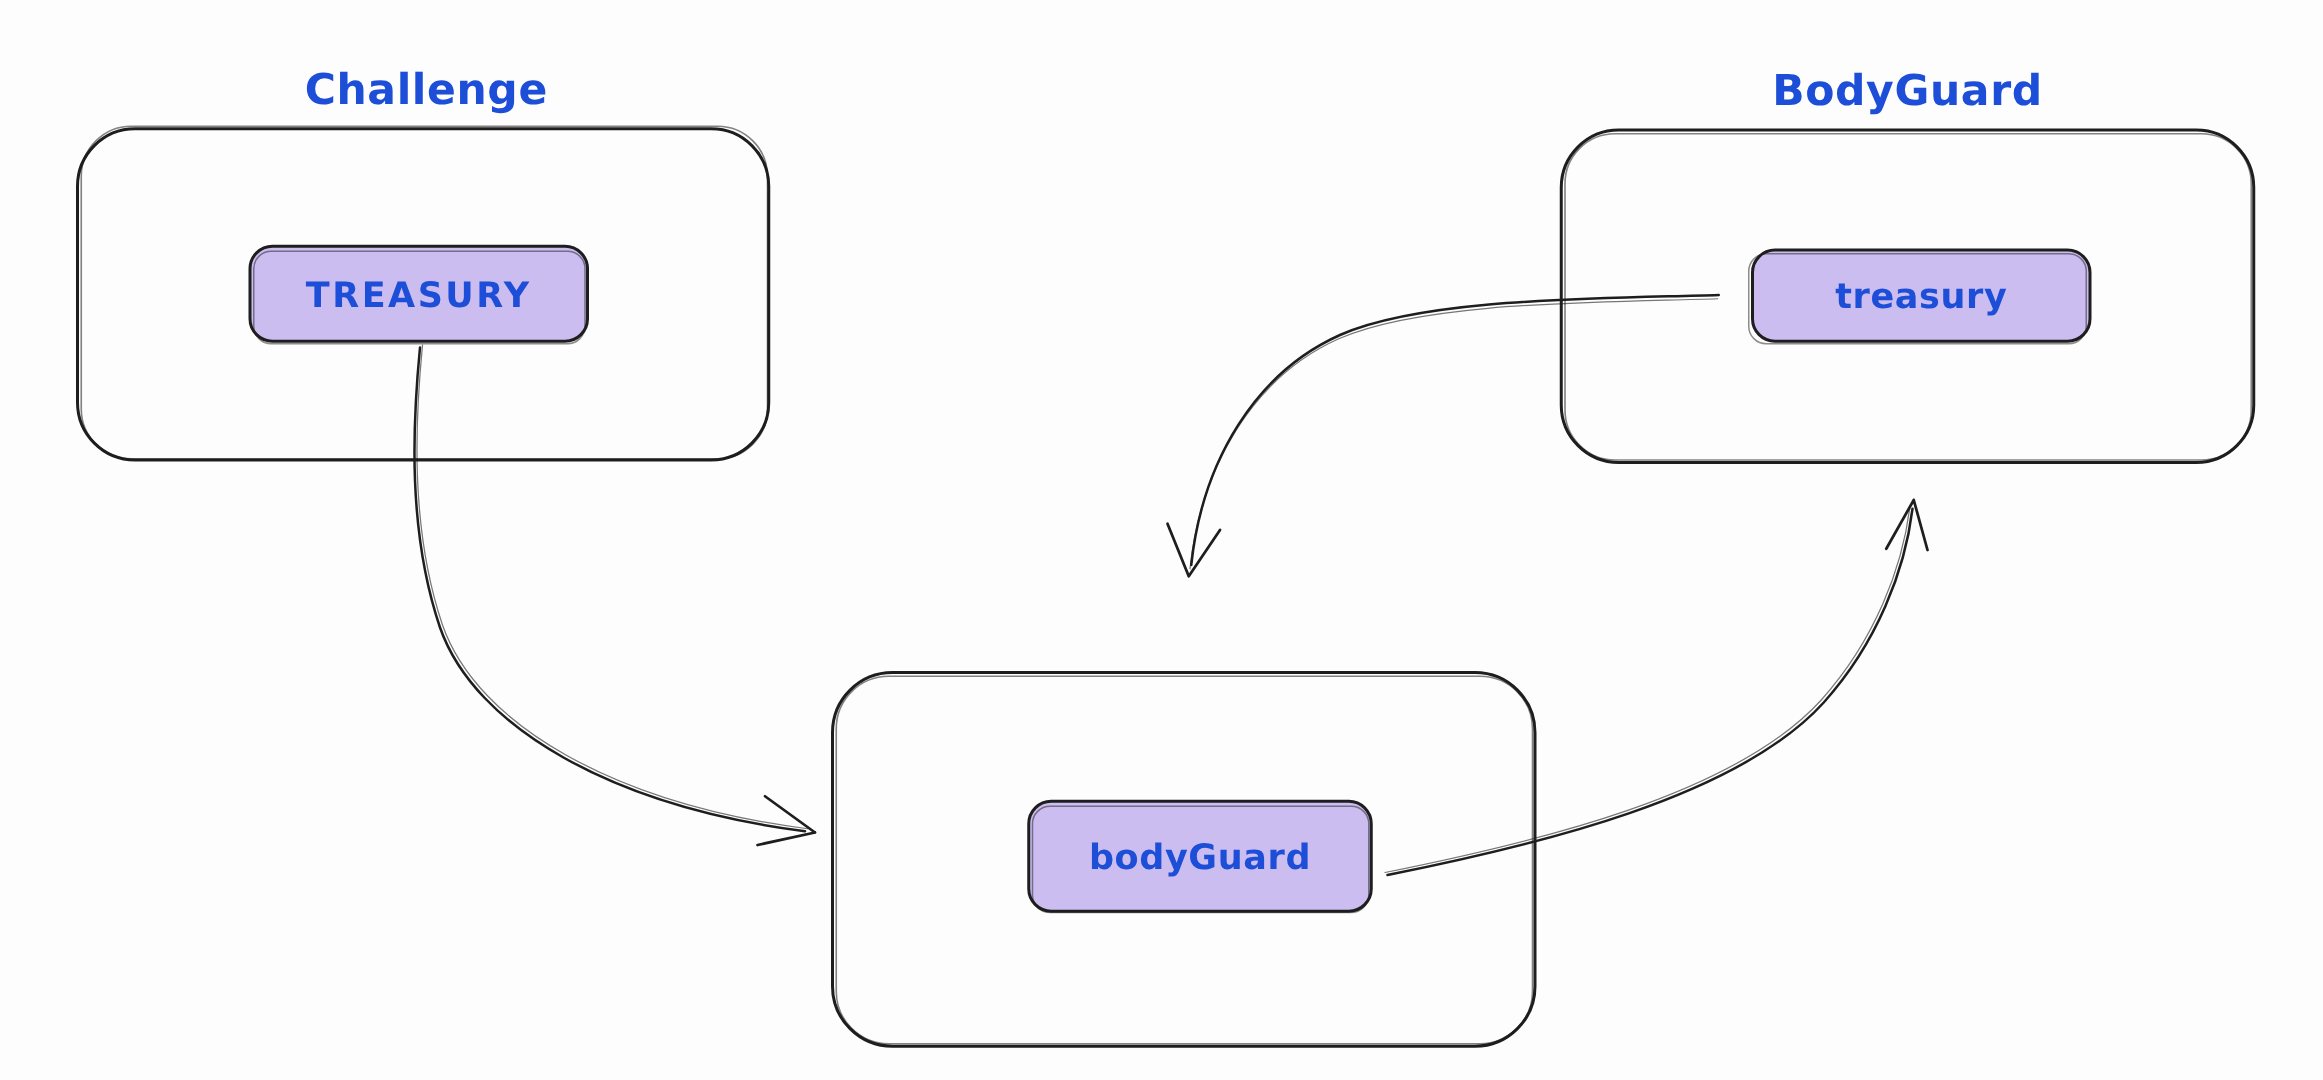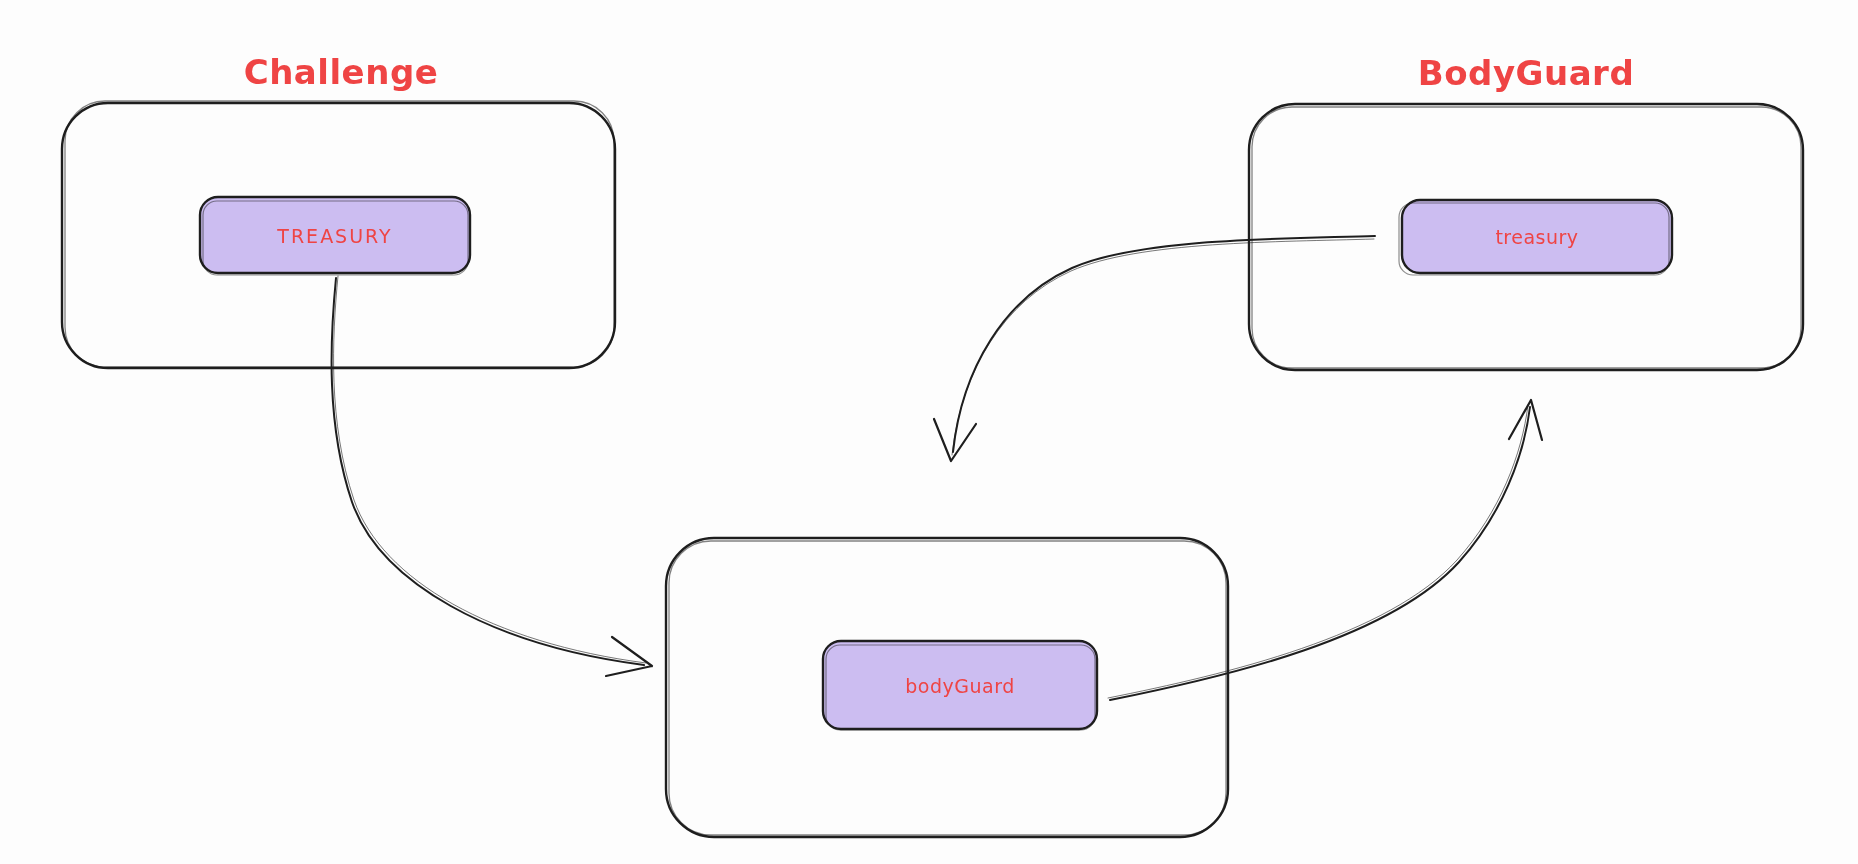--- a/index.html
+++ b/index.html
@@ -20,31 +20,31 @@
     position: absolute;
     left: 0;
     top: 0;
     width: 100%;
     height: 100%;
   }
   .lbl {
     position: absolute;
     transform: translate(-50%, -50%);
     white-space: nowrap;
-    color: #ef4444;
+    color: #1d4ed8;
     user-select: none;
   }
   .node-title {
     font-size: 34px;
     font-weight: bold;
     letter-spacing: 0.5px;
   }
   .field-label {
-    font-size: 19px;
-    font-weight: normal;
+    font-size: 28px;
+    font-weight: bold;
     letter-spacing: 0.5px;
   }
   .caps {
     letter-spacing: 2px;
   }
   
   .t-challenge   { left: 341px;  top: 72px;  }
   .t-bodyguard   { left: 1526px; top: 73px;  }
   .t-cartel      { left: 947px;  top: 503px; }
   

